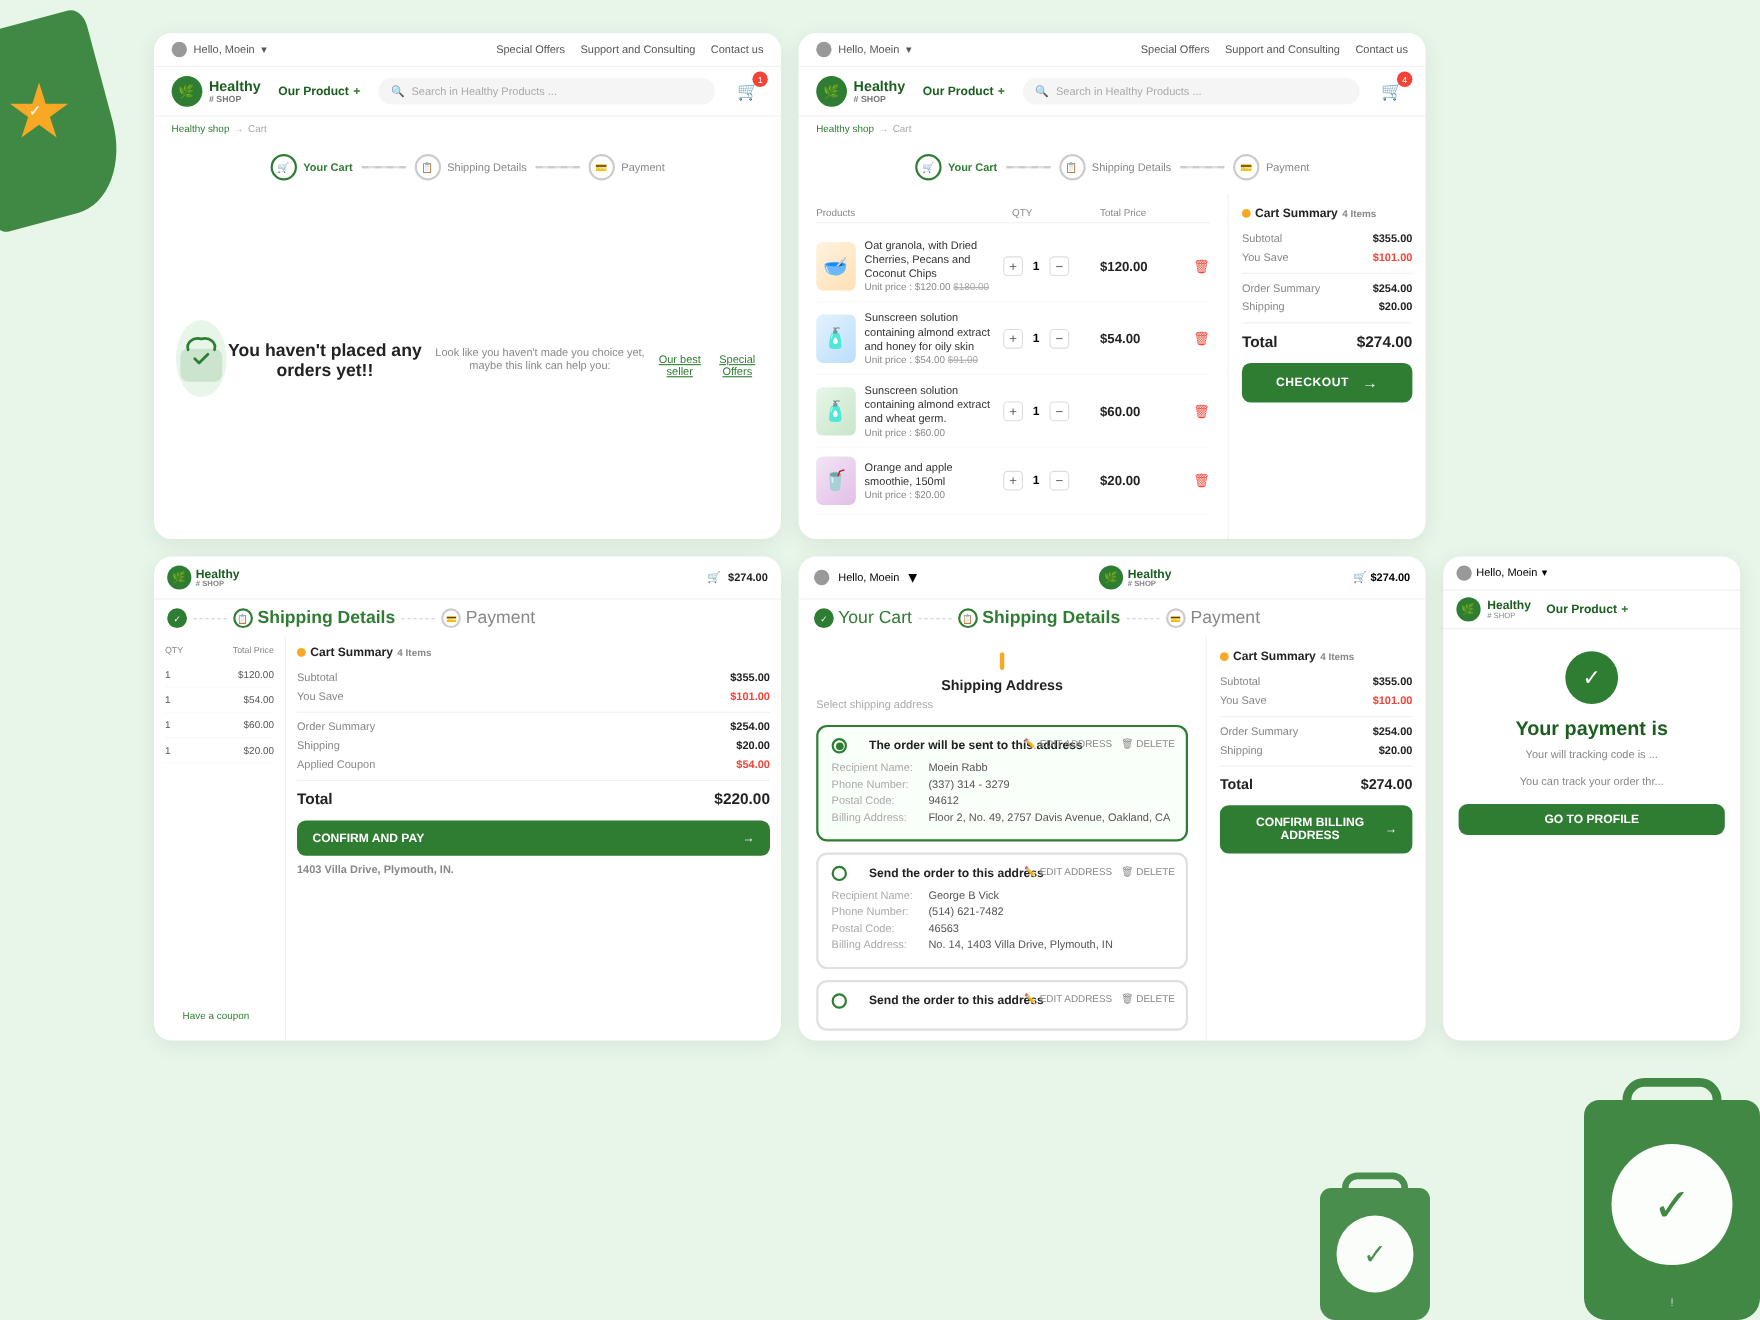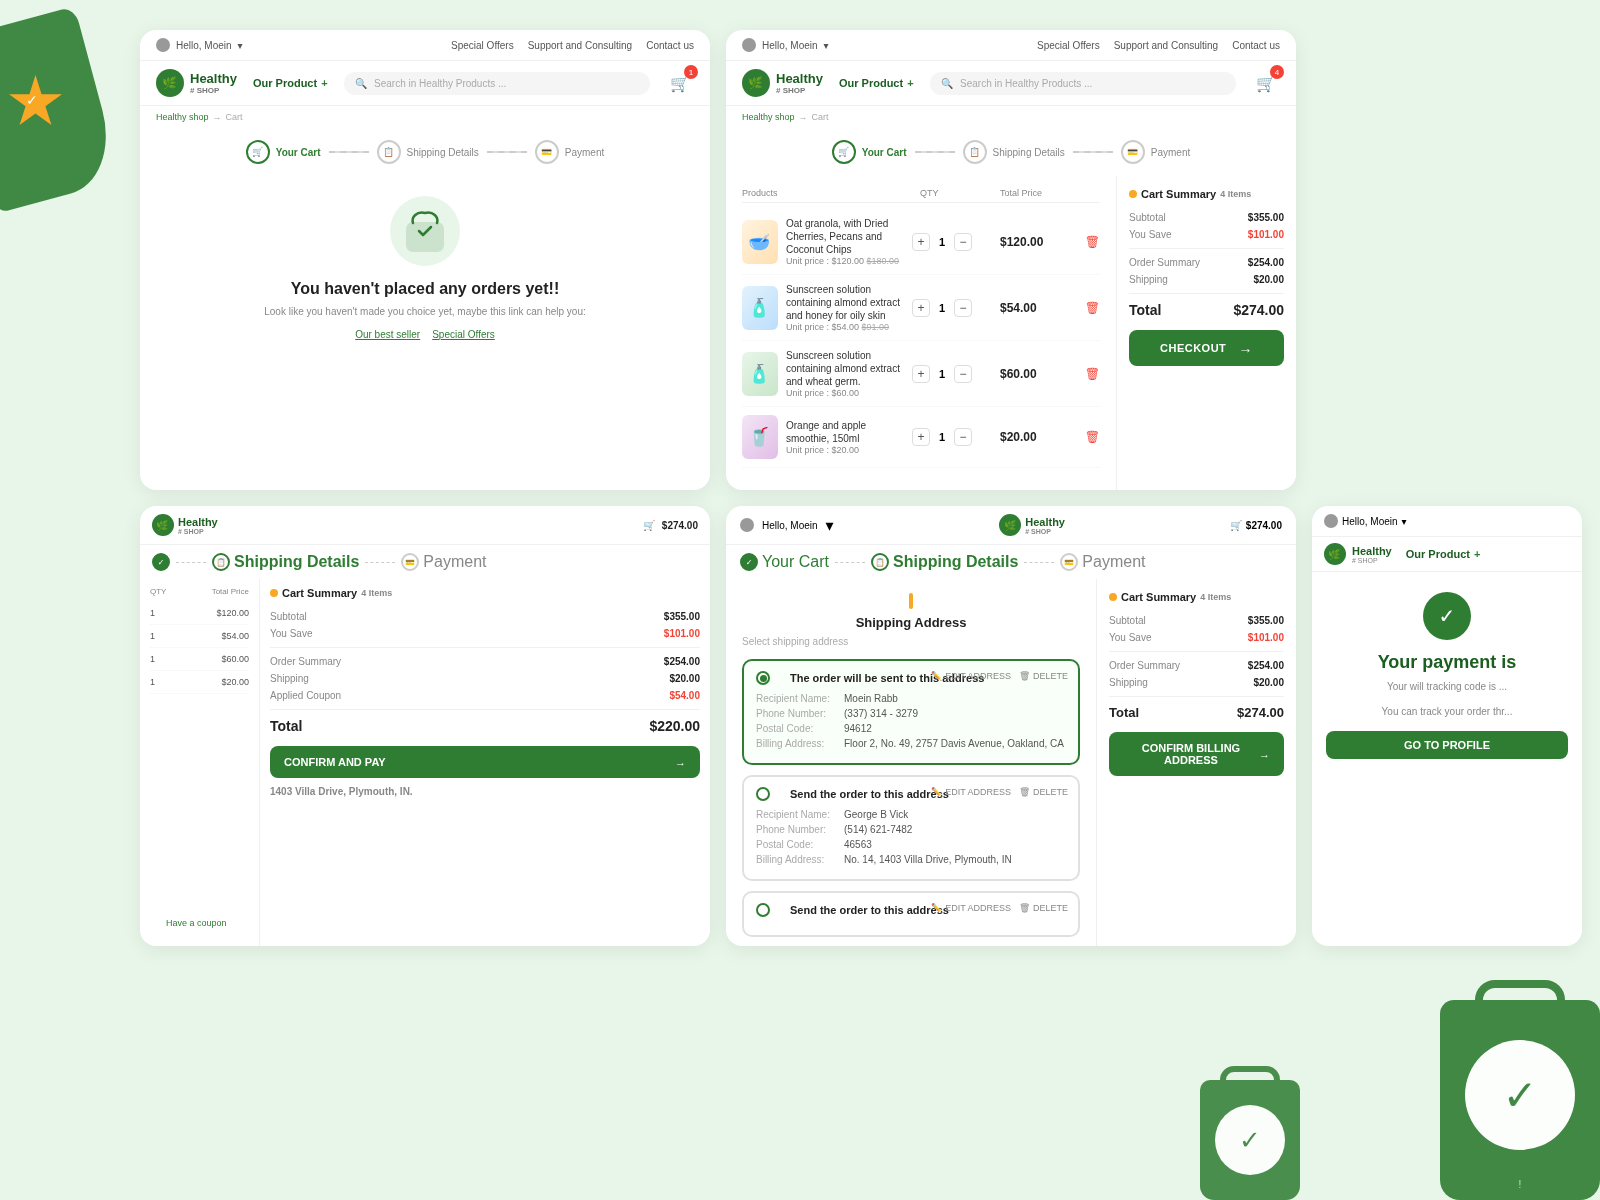--- a/index.html
+++ b/index.html
@@ -166,21 +166,21 @@
     .step-line {
       flex: 0 0 40px;
       height: 1px;
       background: #ddd;
       border-top: 2px dashed #ccc;
     }
 
     
     .empty-cart {
       display: flex;
-      flex-direction: column;
+      flex-direction: row;
       align-items: center;
       justify-content: flex-start;
       flex: 1;
       padding: 20px;
       text-align: center;
     }
     .empty-cart-icon {
       width: 70px;
       height: 70px;
       background: #e8f5e9;

